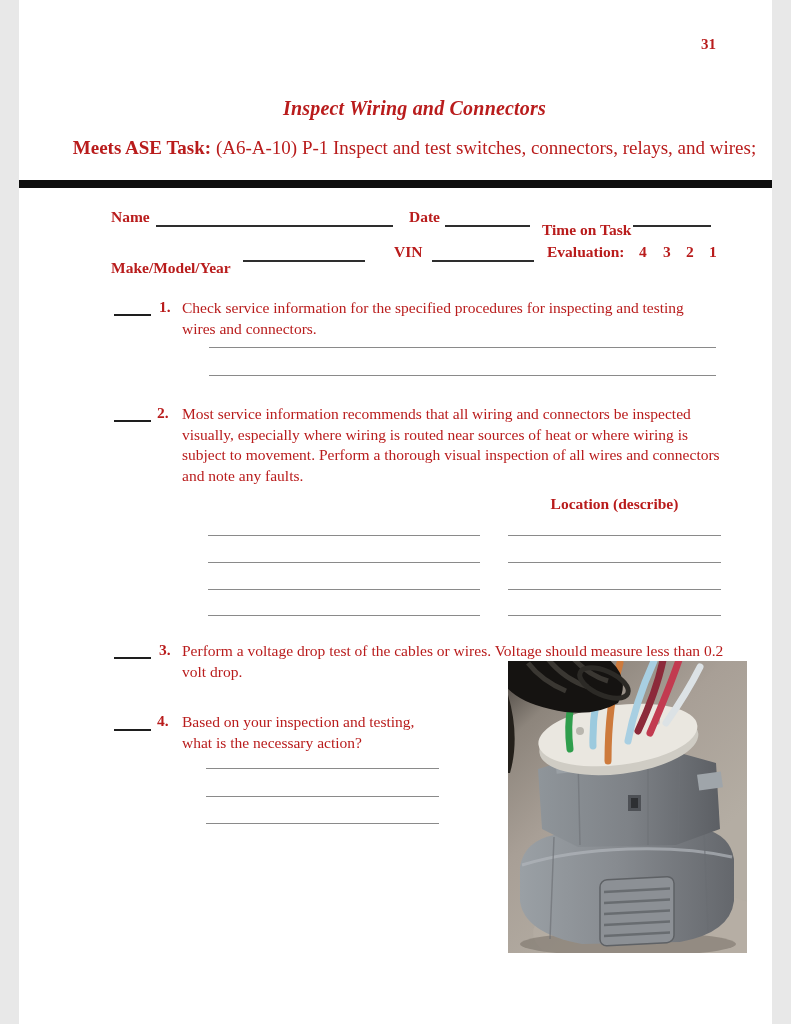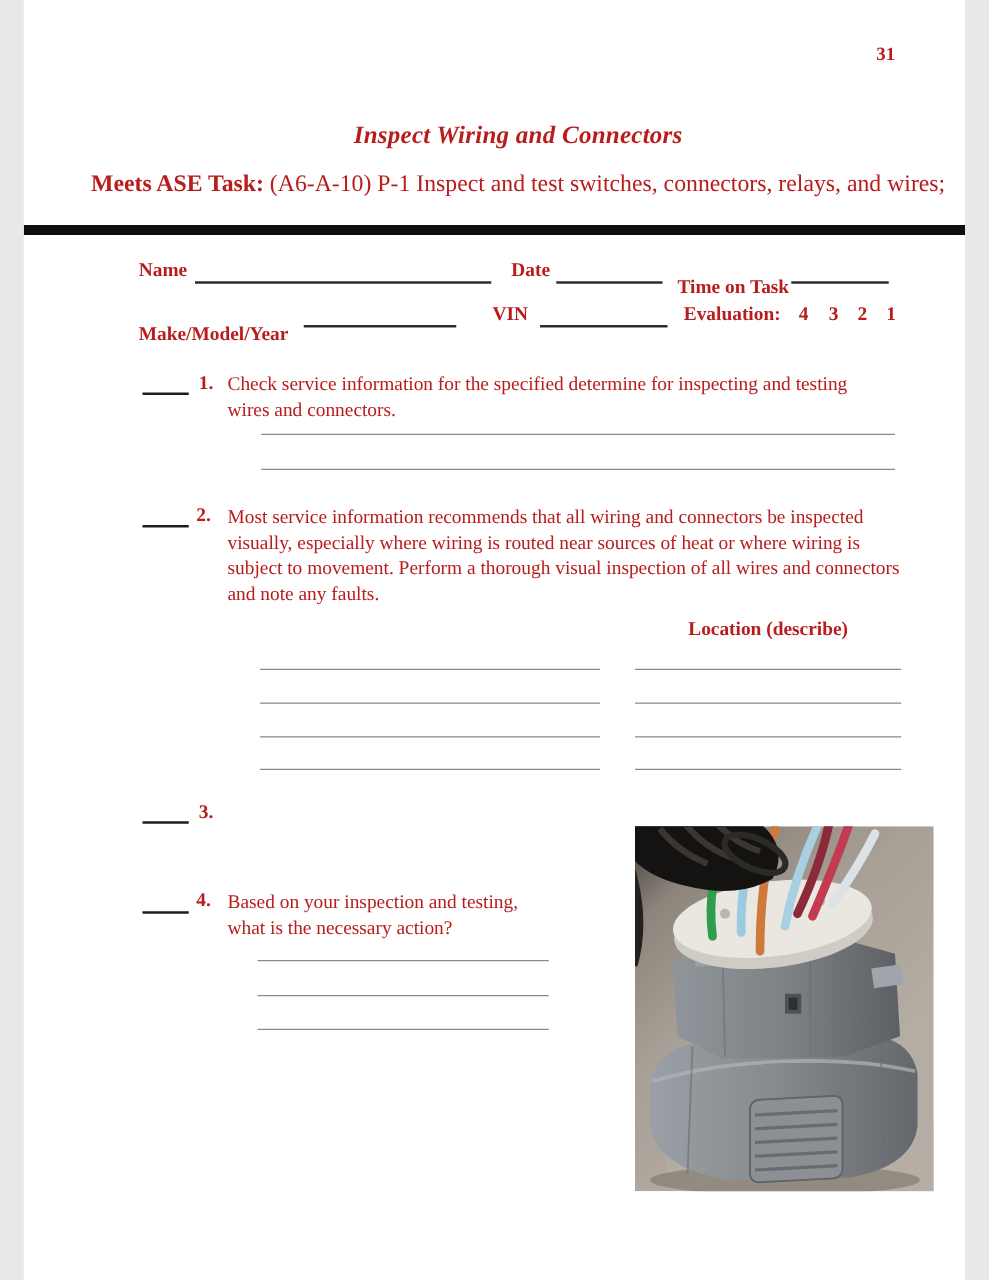--- a/index.html
+++ b/index.html
@@ -57,21 +57,21 @@
   <div class="abs uline" style="left:413px; top:243px; width:102px;"></div>
 
   <div class="abs b" style="left:528px; top:243px;">Evaluation:</div>
   <div class="abs evalnum" style="left:620px; top:243px;">4</div>
   <div class="abs evalnum" style="left:644px; top:243px;">3</div>
   <div class="abs evalnum" style="left:667px; top:243px;">2</div>
   <div class="abs evalnum" style="left:690px; top:243px;">1</div>
 
   <div class="abs numblank" style="left:95px; top:299px;"></div>
   <div class="abs tasknum" style="left:140px; top:298px;">1.</div>
-  <div class="abs tasktext" style="left:163px; top:298px; width:533px;">Check service information for the specified determine for inspecting and testing wires and connectors.</div>
+  <div class="abs tasktext" style="left:163px; top:298px; width:533px;">Check service information for the specified procedures for inspecting and testing wires and connectors.</div>
   <div class="abs ansline" style="left:190px; top:347px; width:507px;"></div>
   <div class="abs ansline" style="left:190px; top:375px; width:507px;"></div>
 
   <div class="abs numblank" style="left:95px; top:405px;"></div>
   <div class="abs tasknum" style="left:138px; top:404px;">2.</div>
   <div class="abs tasktext" style="left:163px; top:404px; width:540px;">Most service information recommends that all wiring and connectors be inspected visually, especially where wiring is routed near sources of heat or where wiring is subject to movement.  Perform a thorough visual inspection of all wires and connectors and note any faults.</div>
 
   <div class="abs thead" style="left:489px; top:495px; width:213px;">Location (describe)</div>
 
   <div class="abs ansline" style="left:189px; top:535px; width:272px;"></div>
@@ -79,20 +79,21 @@
   <div class="abs ansline" style="left:189px; top:589px; width:272px;"></div>
   <div class="abs ansline" style="left:189px; top:615px; width:272px;"></div>
 
   <div class="abs ansline" style="left:489px; top:535px; width:213px;"></div>
   <div class="abs ansline" style="left:489px; top:562px; width:213px;"></div>
   <div class="abs ansline" style="left:489px; top:589px; width:213px;"></div>
   <div class="abs ansline" style="left:489px; top:615px; width:213px;"></div>
 
   <div class="abs numblank" style="left:95px; top:642px;"></div>
   <div class="abs tasknum" style="left:140px; top:641px;">3.</div>
+  <div class="abs tasktext" style="left:163px; top:641px; width:542px;">Perform a voltage drop test of the cables or wires.  Voltage should measure less than 0.2 volt drop.</div>
 
   <div class="abs numblank" style="left:95px; top:714px;"></div>
   <div class="abs tasknum" style="left:138px; top:712px;">4.</div>
   <div class="abs tasktext" style="left:163px; top:712px; width:265px;">Based on your inspection and testing, what is the necessary action?</div>
   <div class="abs ansline" style="left:187px; top:768px; width:233px;"></div>
   <div class="abs ansline" style="left:187px; top:796px; width:233px;"></div>
   <div class="abs ansline" style="left:187px; top:823px; width:233px;"></div>
 
   <div class="abs" style="left:489px; top:661px; width:239px; height:292px;">
     <svg class="photo" width="239" height="292" viewBox="0 0 239 292" xmlns="http://www.w3.org/2000/svg">

